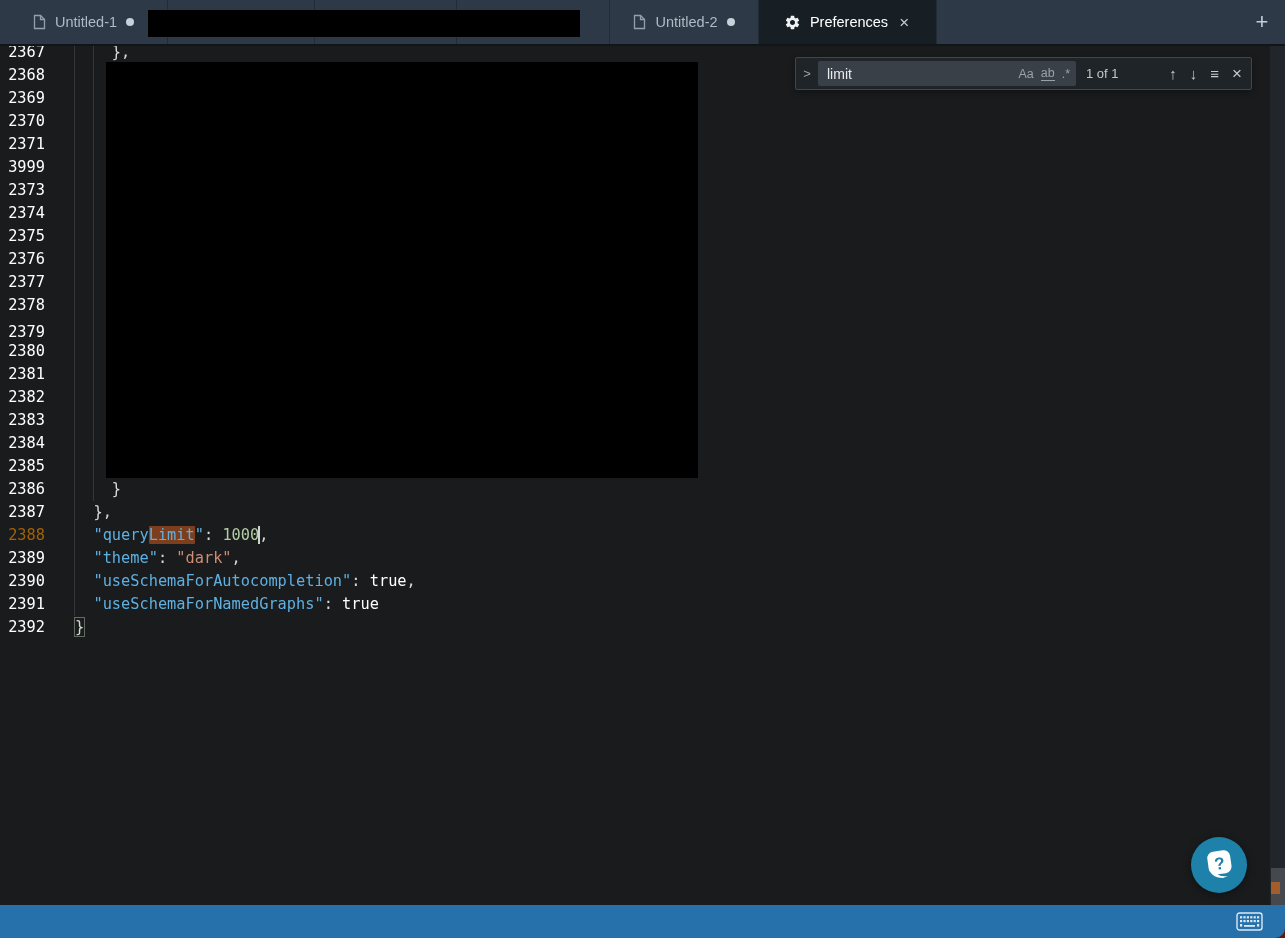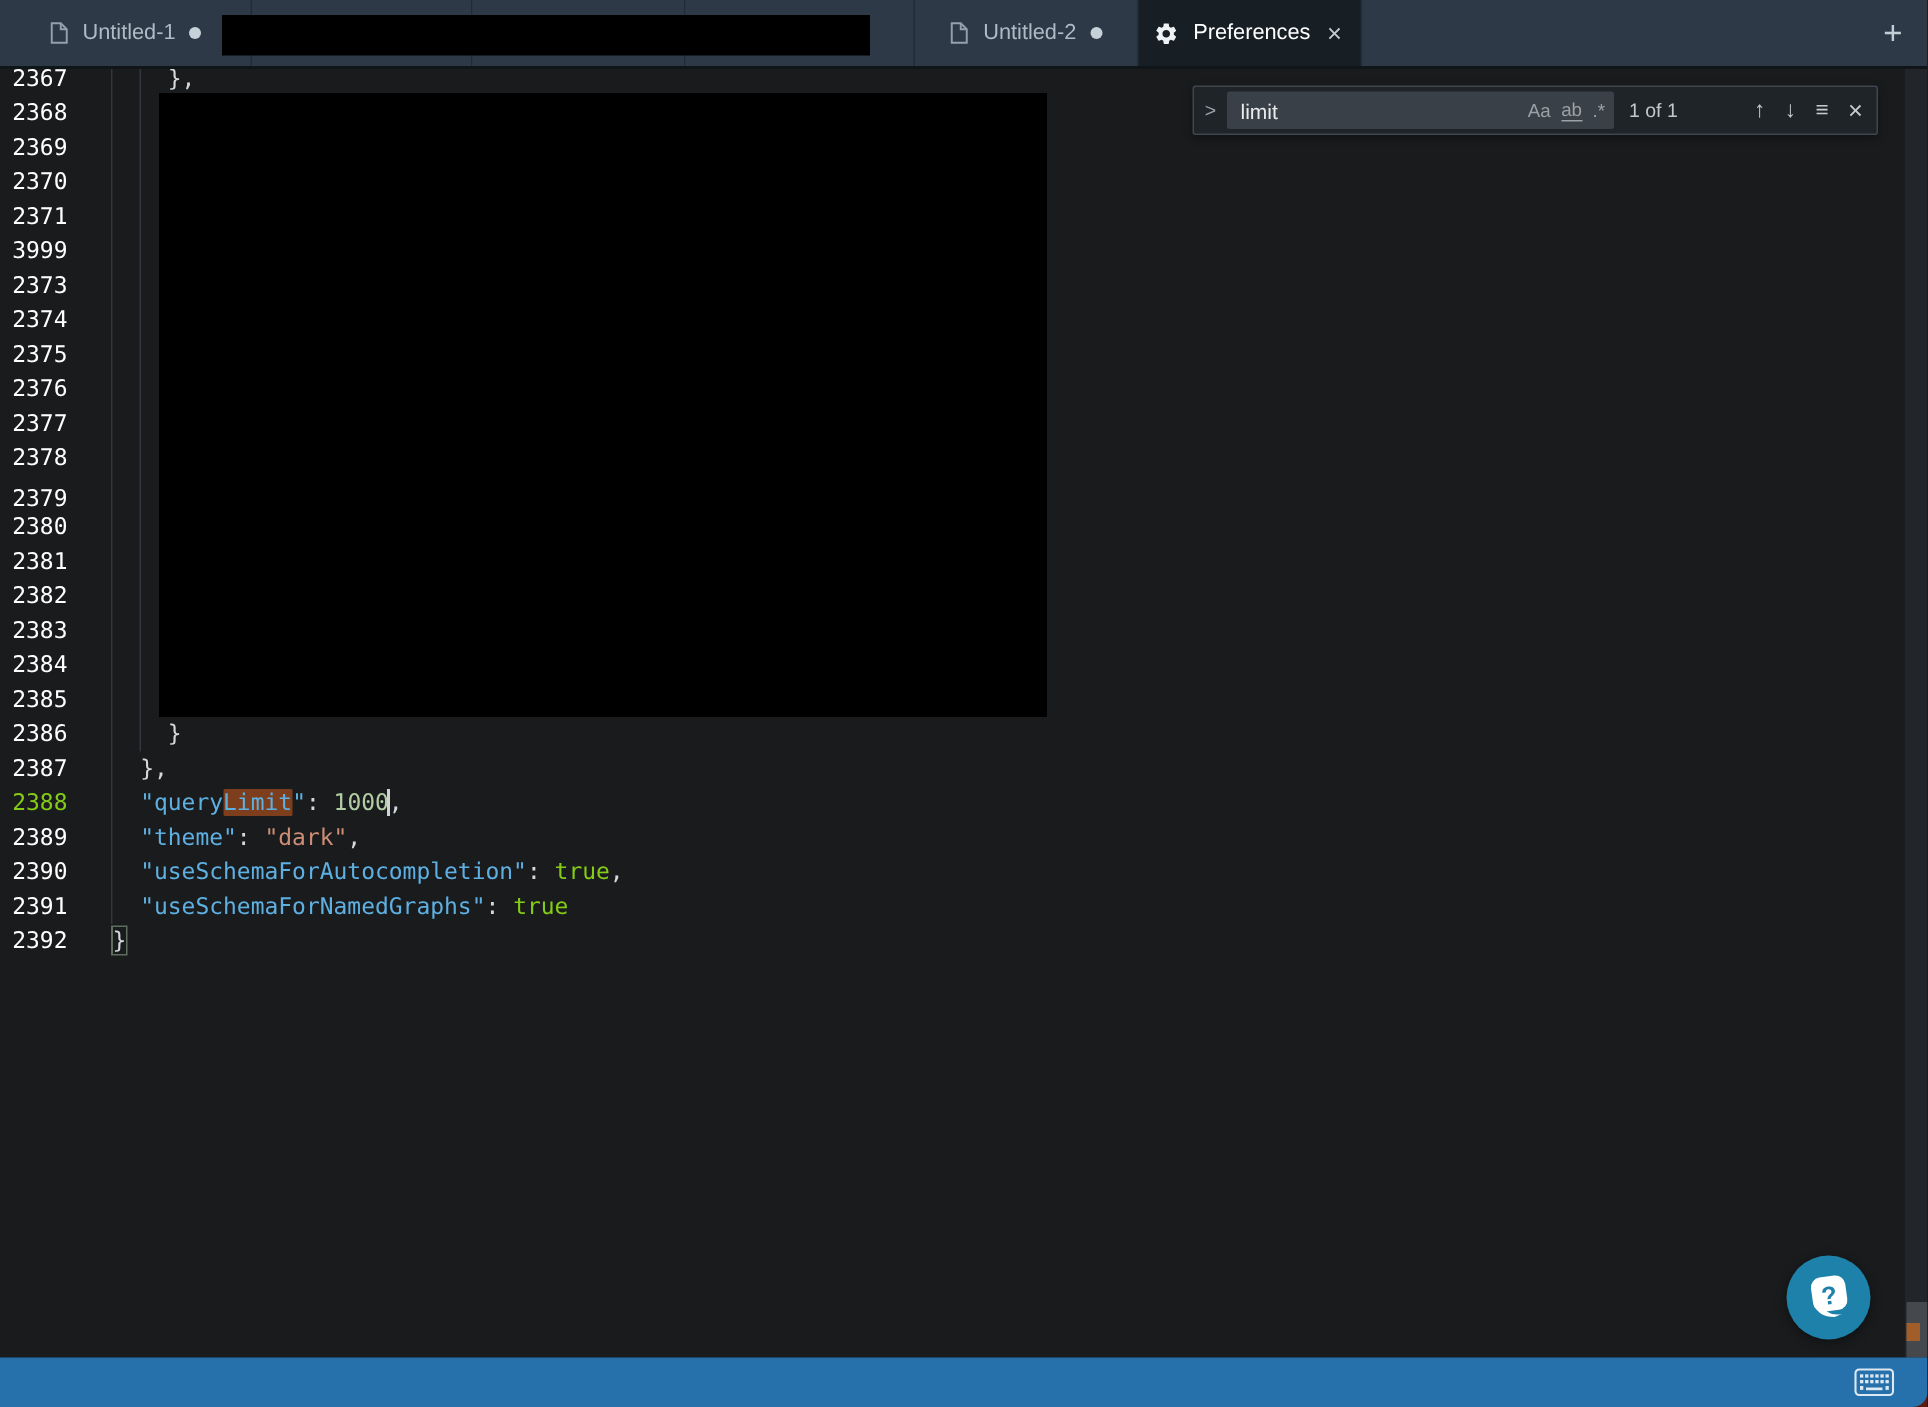--- a/index.html
+++ b/index.html
@@ -22,28 +22,28 @@
   .new-tab { color:#c3cdd5; font-size:22px; font-weight:400; width:34px; height:34px;
              display:flex; align-items:center; justify-content:center; margin-right:6px; cursor:pointer; }
   .redacted-tab { position:absolute; left:148px; top:10px; width:432px; height:27px; background:#000; z-index:45; }
 
   
   .editor { position:absolute; left:0; top:0; width:1285px; height:905px; }
   .indent-guide { position:absolute; width:1px; background:#31373c; z-index:1; }
   .gutter { position:absolute; left:0; top:0; width:45px; height:100%; z-index:2; }
   .ln { position:absolute; right:0; width:45px; height:23px; line-height:23px; text-align:right;
         font-family:"DejaVu Sans Mono", monospace; font-size:15.3px; color:#ffffff; }
-  .ln.active { color:#84cc16; }
+  .ln.active { color:#a16207; }
   .code-lines { position:absolute; left:0; top:0; right:0; bottom:0; z-index:2; }
   .code-row { position:absolute; left:0; right:16px; height:23px; line-height:23px; padding-left:75px;
               font-family:"DejaVu Sans Mono", monospace; font-size:15.3px; white-space:pre; color:#d6d9dc; }
   .tk-plain { color:#d6d9dc; }
   .tk-key { color:#5fb0e2; }
   .tk-string { color:#ce8e76; }
-  .tk-boolean { color:#84cc16; }
+  .tk-boolean { color:#ffffff; }
   .tk-number { color:#b3cea5; }
   .find-match { background:#7c3e1d; border-radius:1px; }
   .bracket-match { box-shadow:0 0 0 1px #5e6e5e; }
   .cursor { display:inline-block; width:2px; height:18px; background:#d0d3d6;
             vertical-align:text-bottom; margin:0 -1px; }
   .redacted-editor { position:absolute; left:106px; top:62px; width:592px; height:416px; background:#000; z-index:5; }
 
   
   .ruler { position:absolute; left:1270px; top:46px; width:15px; height:859px; background:#22262a; z-index:6; }
   .scroll-thumb { position:absolute; left:1px; top:822px; width:14px; height:37px; background:#45494d; }
@@ -180,21 +180,21 @@
     <div class="tab" style="width:149px;">
       <span class="doc-icon">
         <svg width="13" height="16" viewBox="0 0 13 16">
             <path d="M1.5 1.5 h6 l4 4 v9 h-10 z" fill="none" stroke="#93a1ac" stroke-width="1.3"></path>
             <path d="M7.5 1.5 v4 h4" fill="none" stroke="#93a1ac" stroke-width="1.3"></path>
           </svg>
       </span>
       <span>Untitled-2</span>
       <span class="dot"></span>
     </div>
-    <div class="tab active" style="width:149px;">
+    <div class="tab active" style="width:178px;">
       <span style="display:flex;">
         <svg width="17" height="17" viewBox="0 0 24 24">
             <path fill="#eef2f5" d="M19.14,12.94c0.04-0.3,0.06-0.61,0.06-0.94c0-0.32-0.02-0.64-0.07-0.94l2.03-1.58c0.18-0.14,0.23-0.41,0.12-0.61l-1.92-3.32c-0.12-0.22-0.37-0.29-0.59-0.22l-2.39,0.96c-0.5-0.38-1.03-0.7-1.62-0.94L14.4,2.81c-0.04-0.24-0.24-0.41-0.48-0.41h-3.84c-0.24,0-0.43,0.17-0.47,0.41L9.25,5.35C8.66,5.59,8.12,5.92,7.63,6.29L5.24,5.33c-0.22-0.08-0.47,0-0.59,0.22L2.74,8.87C2.62,9.08,2.66,9.34,2.86,9.48l2.03,1.58C4.84,11.36,4.8,11.69,4.8,12s0.02,0.64,0.07,0.94l-2.03,1.58c-0.18,0.14-0.23,0.41-0.12,0.61l1.92,3.32c0.12,0.22,0.37,0.29,0.59,0.22l2.39-0.96c0.5,0.38,1.03,0.7,1.62,0.94l0.36,2.54c0.05,0.24,0.24,0.41,0.48,0.41h3.84c0.24,0,0.44-0.17,0.47-0.41l0.36-2.54c0.59-0.24,1.13-0.56,1.62-0.94l2.39,0.96c0.22,0.08,0.47,0,0.59-0.22l1.92-3.32c0.12-0.22,0.07-0.47-0.12-0.61L19.14,12.94z M12,15.6c-1.98,0-3.6-1.62-3.6-3.6s1.62-3.6,3.6-3.6s3.6,1.62,3.6,3.6S13.98,15.6,12,15.6z"></path>
           </svg>
       </span>
       <span>Preferences</span>
       <span class="tab-close">×</span>
     </div>
     <div class="tab-filler">
       <span class="new-tab">+</span>

